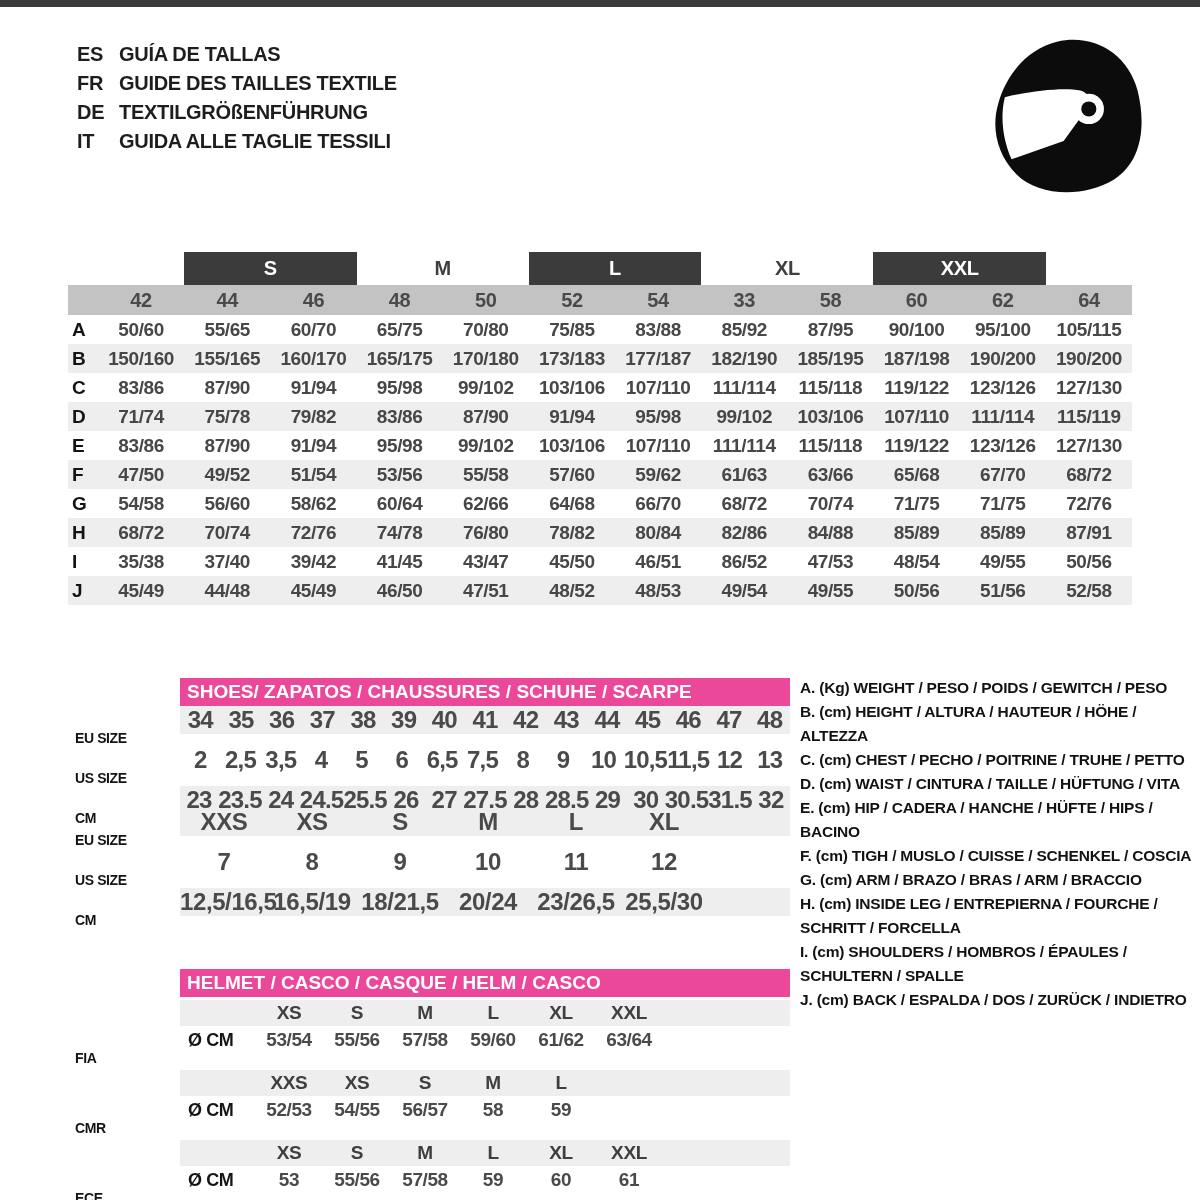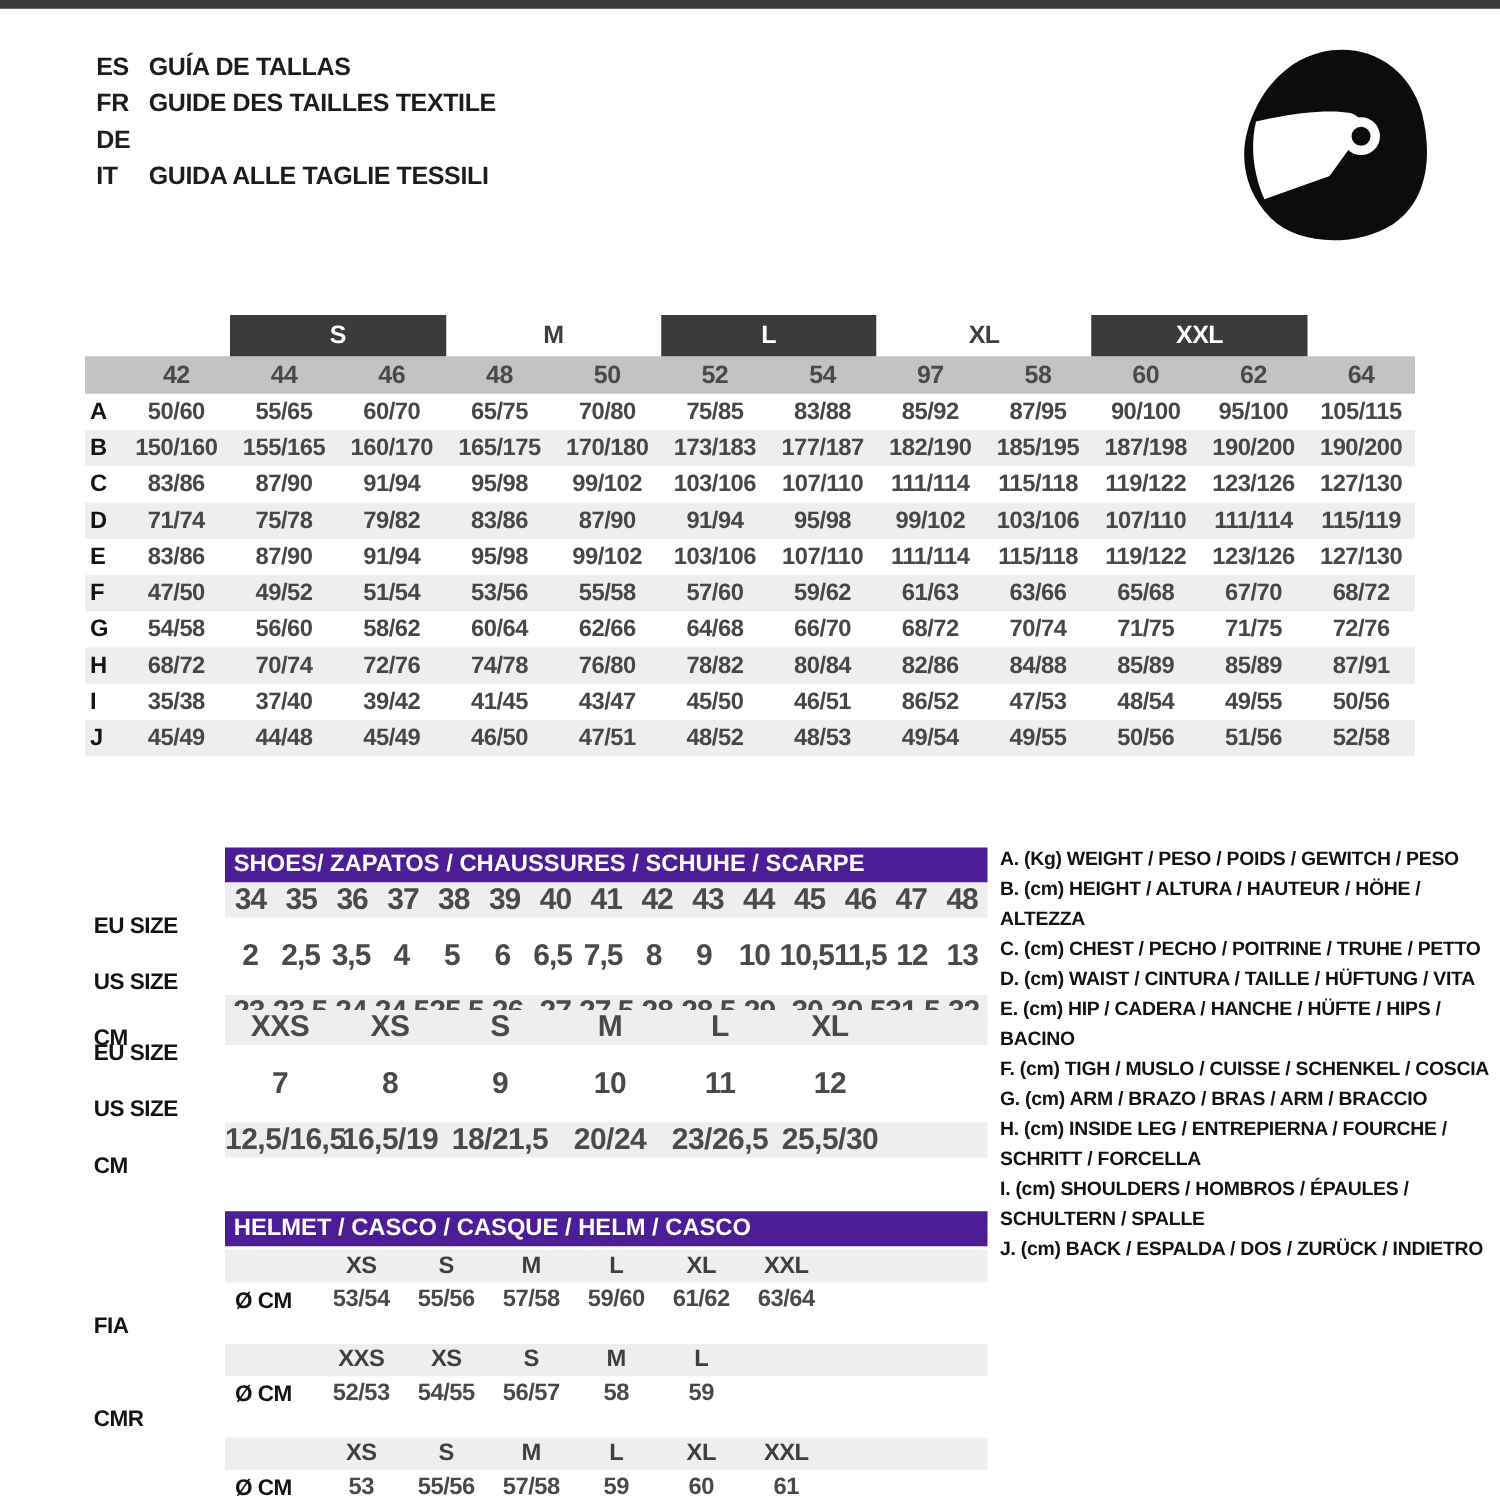--- a/index.html
+++ b/index.html
@@ -32,25 +32,25 @@
   .numrow{height:30px;background:#c3c3c3;font-size:20px;color:#4a4a4a;}
   .numrow .cell{text-align:center;}
   .flat{display:contents;}
   .trow{height:29px;font-size:19px;color:#474747;}
   .rows > div.trow:nth-of-type(even){background:#eeeeee;}
   .trow .cell{text-align:center;}
   .trow .letter{text-align:left;padding-left:4px;color:#141414;}
 
   
   .section{position:absolute;left:75px;width:715px;letter-spacing:-0.4px;}
-  .sec-header{margin-left:105px;width:610px;height:28px;background:#4c1d95;color:#ffffff;
+  .sec-header{margin-left:105px;width:610px;height:28px;background:#ec4899;color:#ffffff;
     display:flex;align-items:center;padding-left:7px;box-sizing:border-box;
     font-size:19px;letter-spacing:0px;}
   .srow{display:grid;grid-template-columns:105px 610px;}
-  .rlabel{font-size:18px;display:flex;align-items:center;color:#141414;margin-top:24px;}
+  .rlabel{font-size:14px;display:flex;align-items:center;color:#141414;margin-top:24px;}
   .rcells{display:grid;align-items:center;font-size:24px;color:#4a4a4a;height:28px;}
   .rcells .cell{text-align:center;}
   .sec-rows > div:nth-of-type(odd) .rcells{background:#eeeeee;}
   .cells15{grid-template-columns:repeat(15,1fr);letter-spacing:-0.8px;}
   .cells6{grid-template-columns:repeat(6,88px) 1fr;}
 
   .sec-shoes{top:678px;}
   .sec-gloves{top:806px;}
   .sec-gloves .sec-rows{margin-top:2px;}
   .sec-helmet{top:969px;}
@@ -85,20 +85,21 @@
       <span class="lang-label">GUÍA DE TALLAS</span>
     </div>
 
     <div class="lang-row">
       <span class="lang-code">FR</span>
       <span class="lang-label">GUIDE DES TAILLES TEXTILE</span>
     </div>
 
     <div class="lang-row">
       <span class="lang-code">DE</span>
+      <span class="lang-label">TEXTILGRÖßENFÜHRUNG</span>
     </div>
 
     <div class="lang-row">
       <span class="lang-code">IT</span>
       <span class="lang-label">GUIDA ALLE TAGLIE TESSILI</span>
     </div>
   </div>
 
 <div class="helmet-logo">
   <svg viewBox="0 0 100 100" width="168" height="168" aria-hidden="true">
@@ -134,21 +135,21 @@
         <div class="cell">46</div>
       
         <div class="cell">48</div>
       
         <div class="cell">50</div>
       
         <div class="cell">52</div>
       
         <div class="cell">54</div>
       
-        <div class="cell">97</div>
+        <div class="cell">33</div>
       
         <div class="cell">58</div>
       
         <div class="cell">60</div>
       
         <div class="cell">62</div>
       
         <div class="cell">64</div>
       </div>
   </div>

